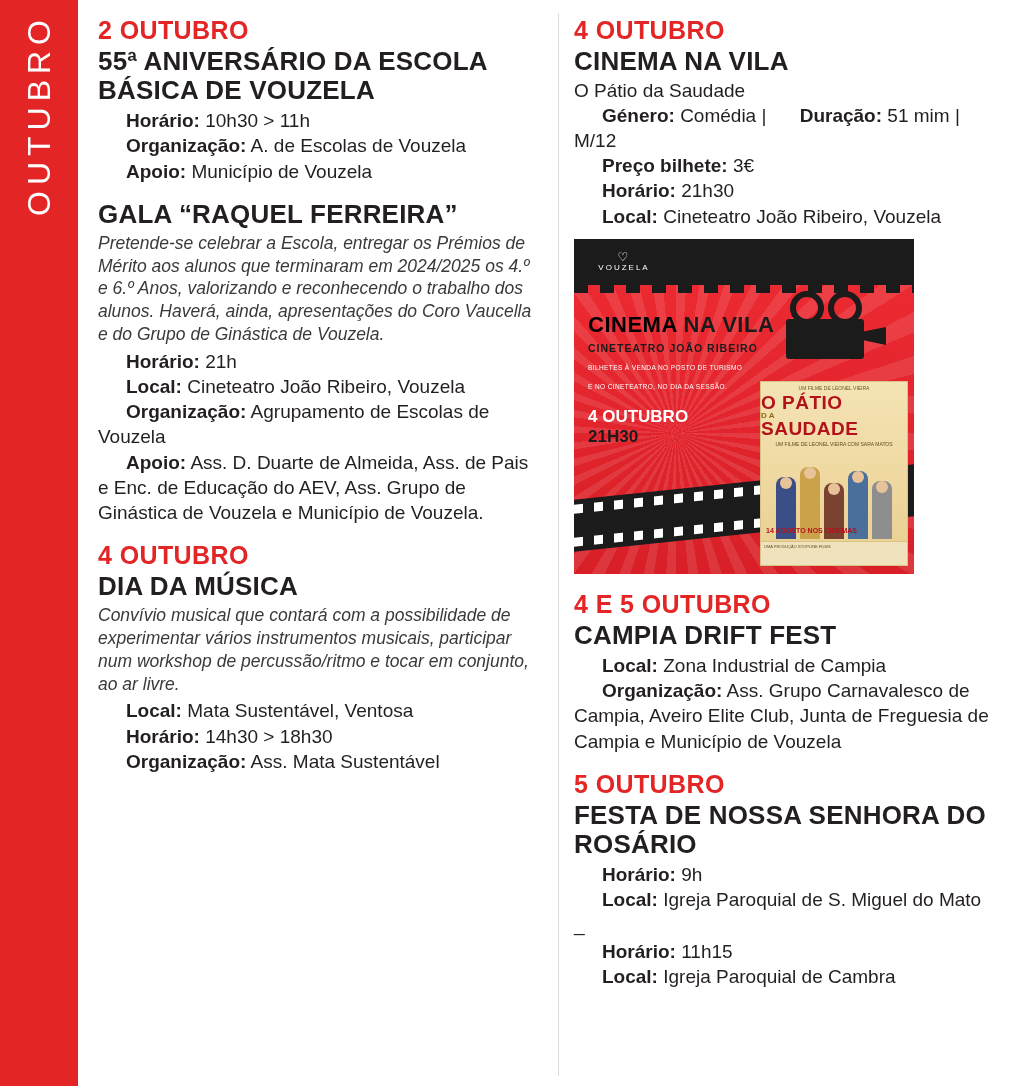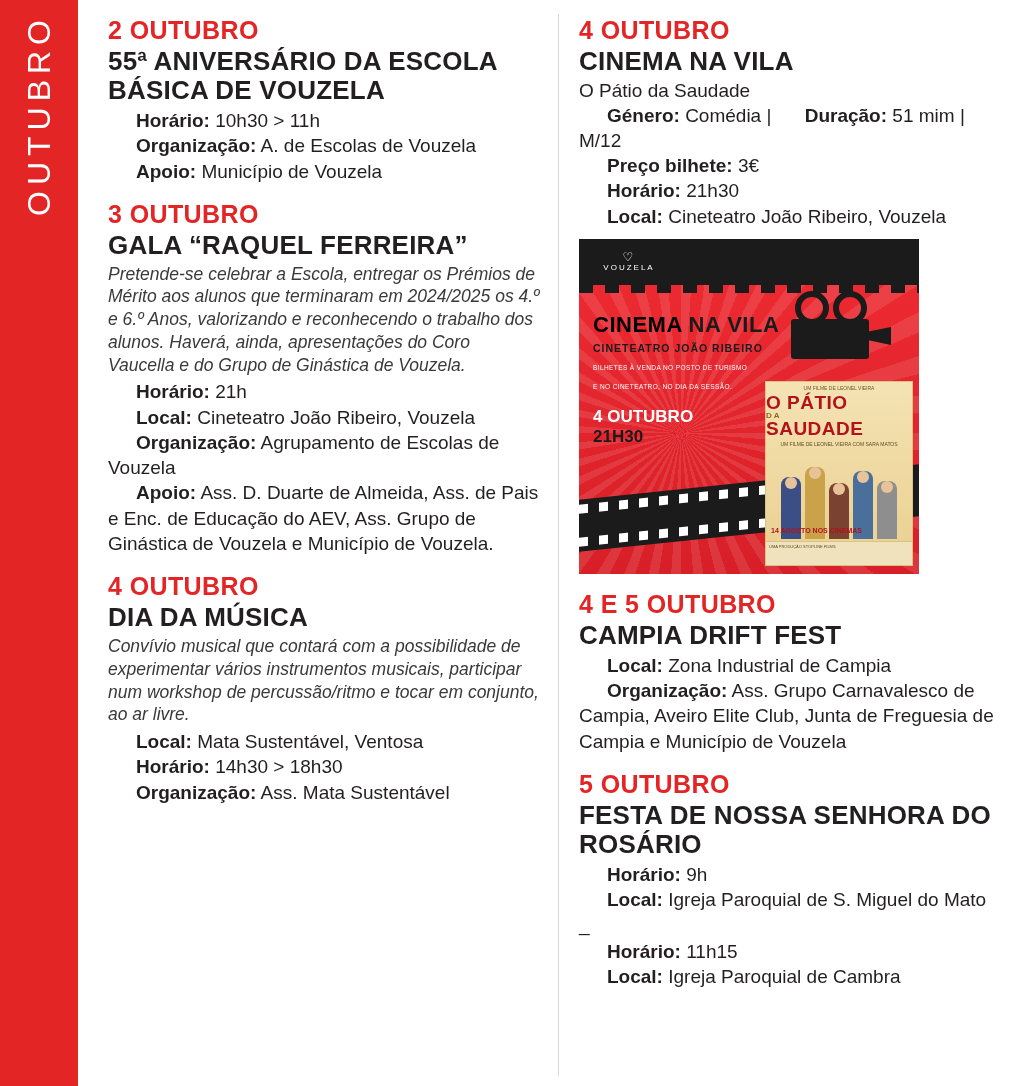--- a/index.html
+++ b/index.html
@@ -38,21 +38,21 @@
     color: #fff;
     font-size: 32px;
     letter-spacing: 6px;
     line-height: 1;
   }
 
   .content {
     flex: 1;
     position: relative;
     display: flex;
-    padding: 16px 18px 10px 30px;
+    padding: 16px 18px 10px 20px;
     gap: 0px;
   }
   .col {
     width: 50%;
     padding-right: 16px;
   }
   .col.right { padding-left: 22px; padding-right: 6px; }
 
   .divider {
     position: absolute;
@@ -286,21 +286,20 @@
           <b>Organização:</b>
           <span>A. de Escolas de Vouzela</span>
         </div>
         <div class="field">
           <b>Apoio:</b>
           <span>Município de Vouzela</span>
         </div>
       </div>
 
       <div class="event">
-        <div class="event-date">3 OUTUBRO</div>
         <div class="event-title">GALA “RAQUEL FERREIRA”</div>
         <div class="event-desc">Pretende-se celebrar a Escola, entregar os Prémios de Mérito aos alunos que terminaram em 2024/2025 os 4.º e 6.º Anos, valorizando e reconhecendo o trabalho dos alunos. Haverá, ainda, apresentações do Coro Vaucella e do Grupo de Ginástica de Vouzela.</div>
         <div class="field">
           <b>Horário:</b>
           <span>21h</span>
         </div>
         <div class="field">
           <b>Local:</b>
           <span>Cineteatro João Ribeiro, Vouzela</span>
         </div>

